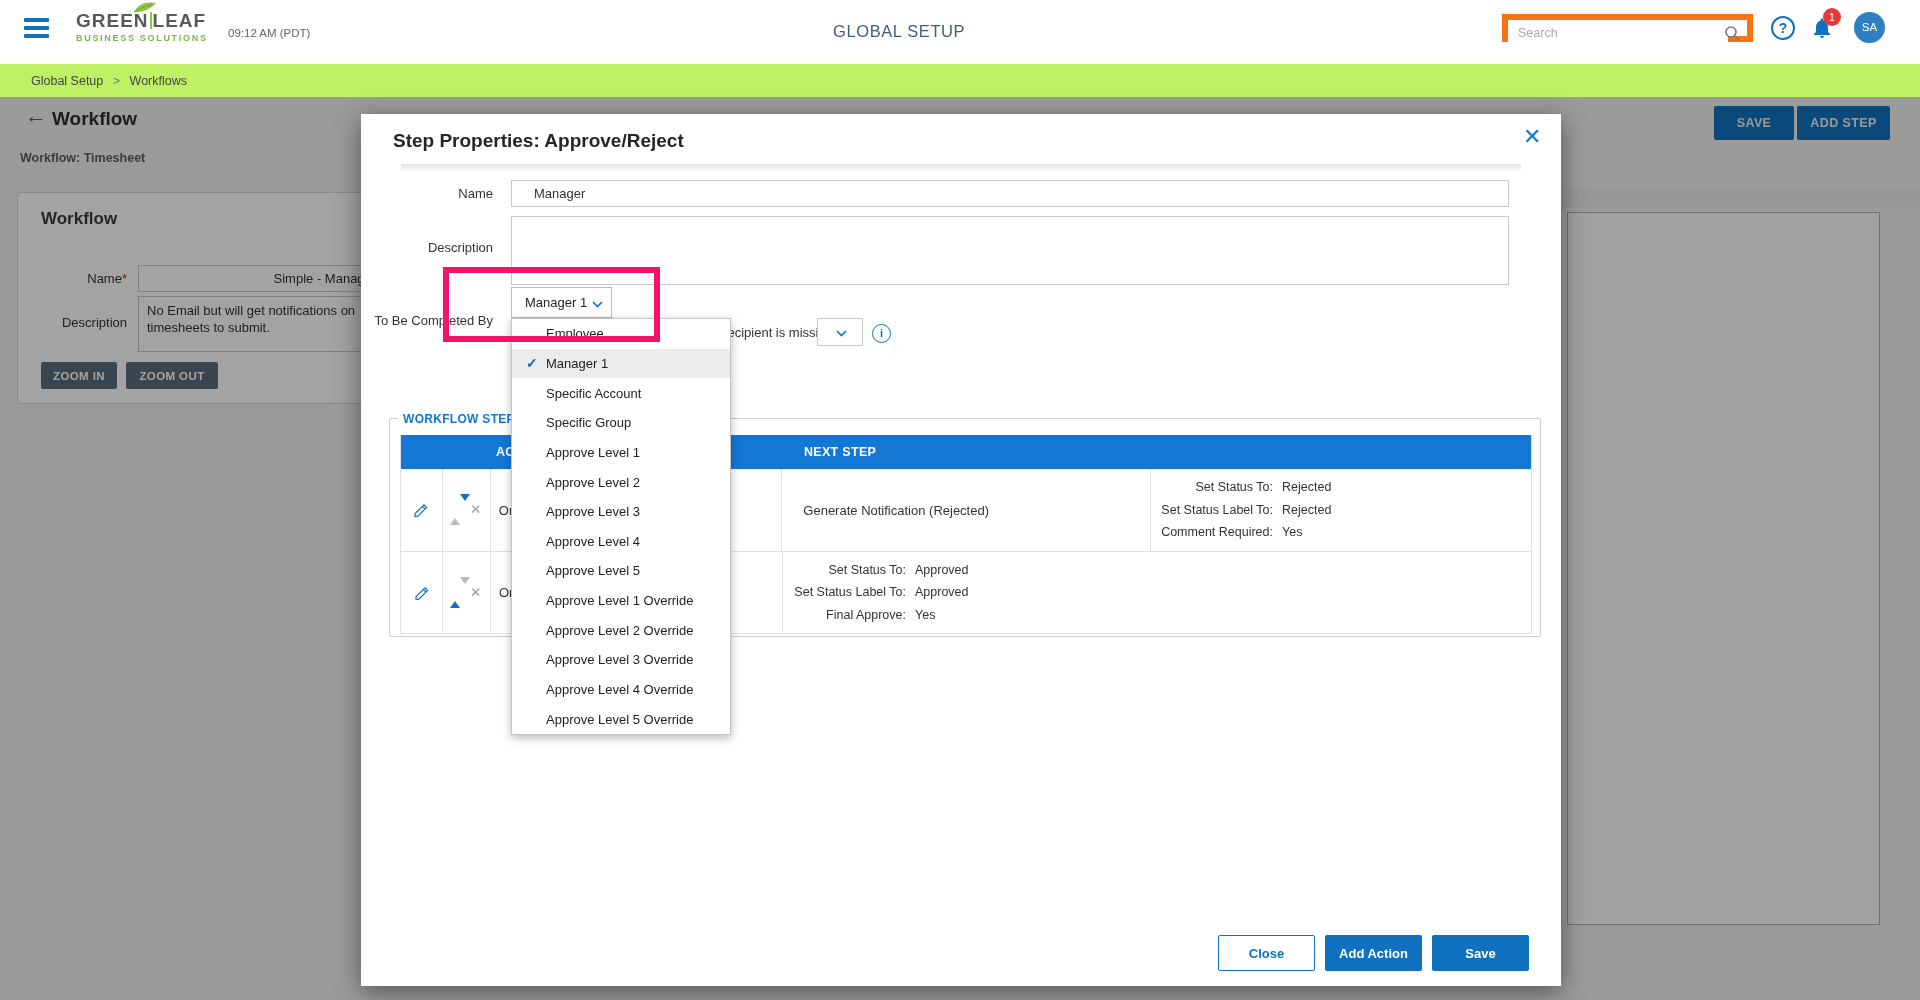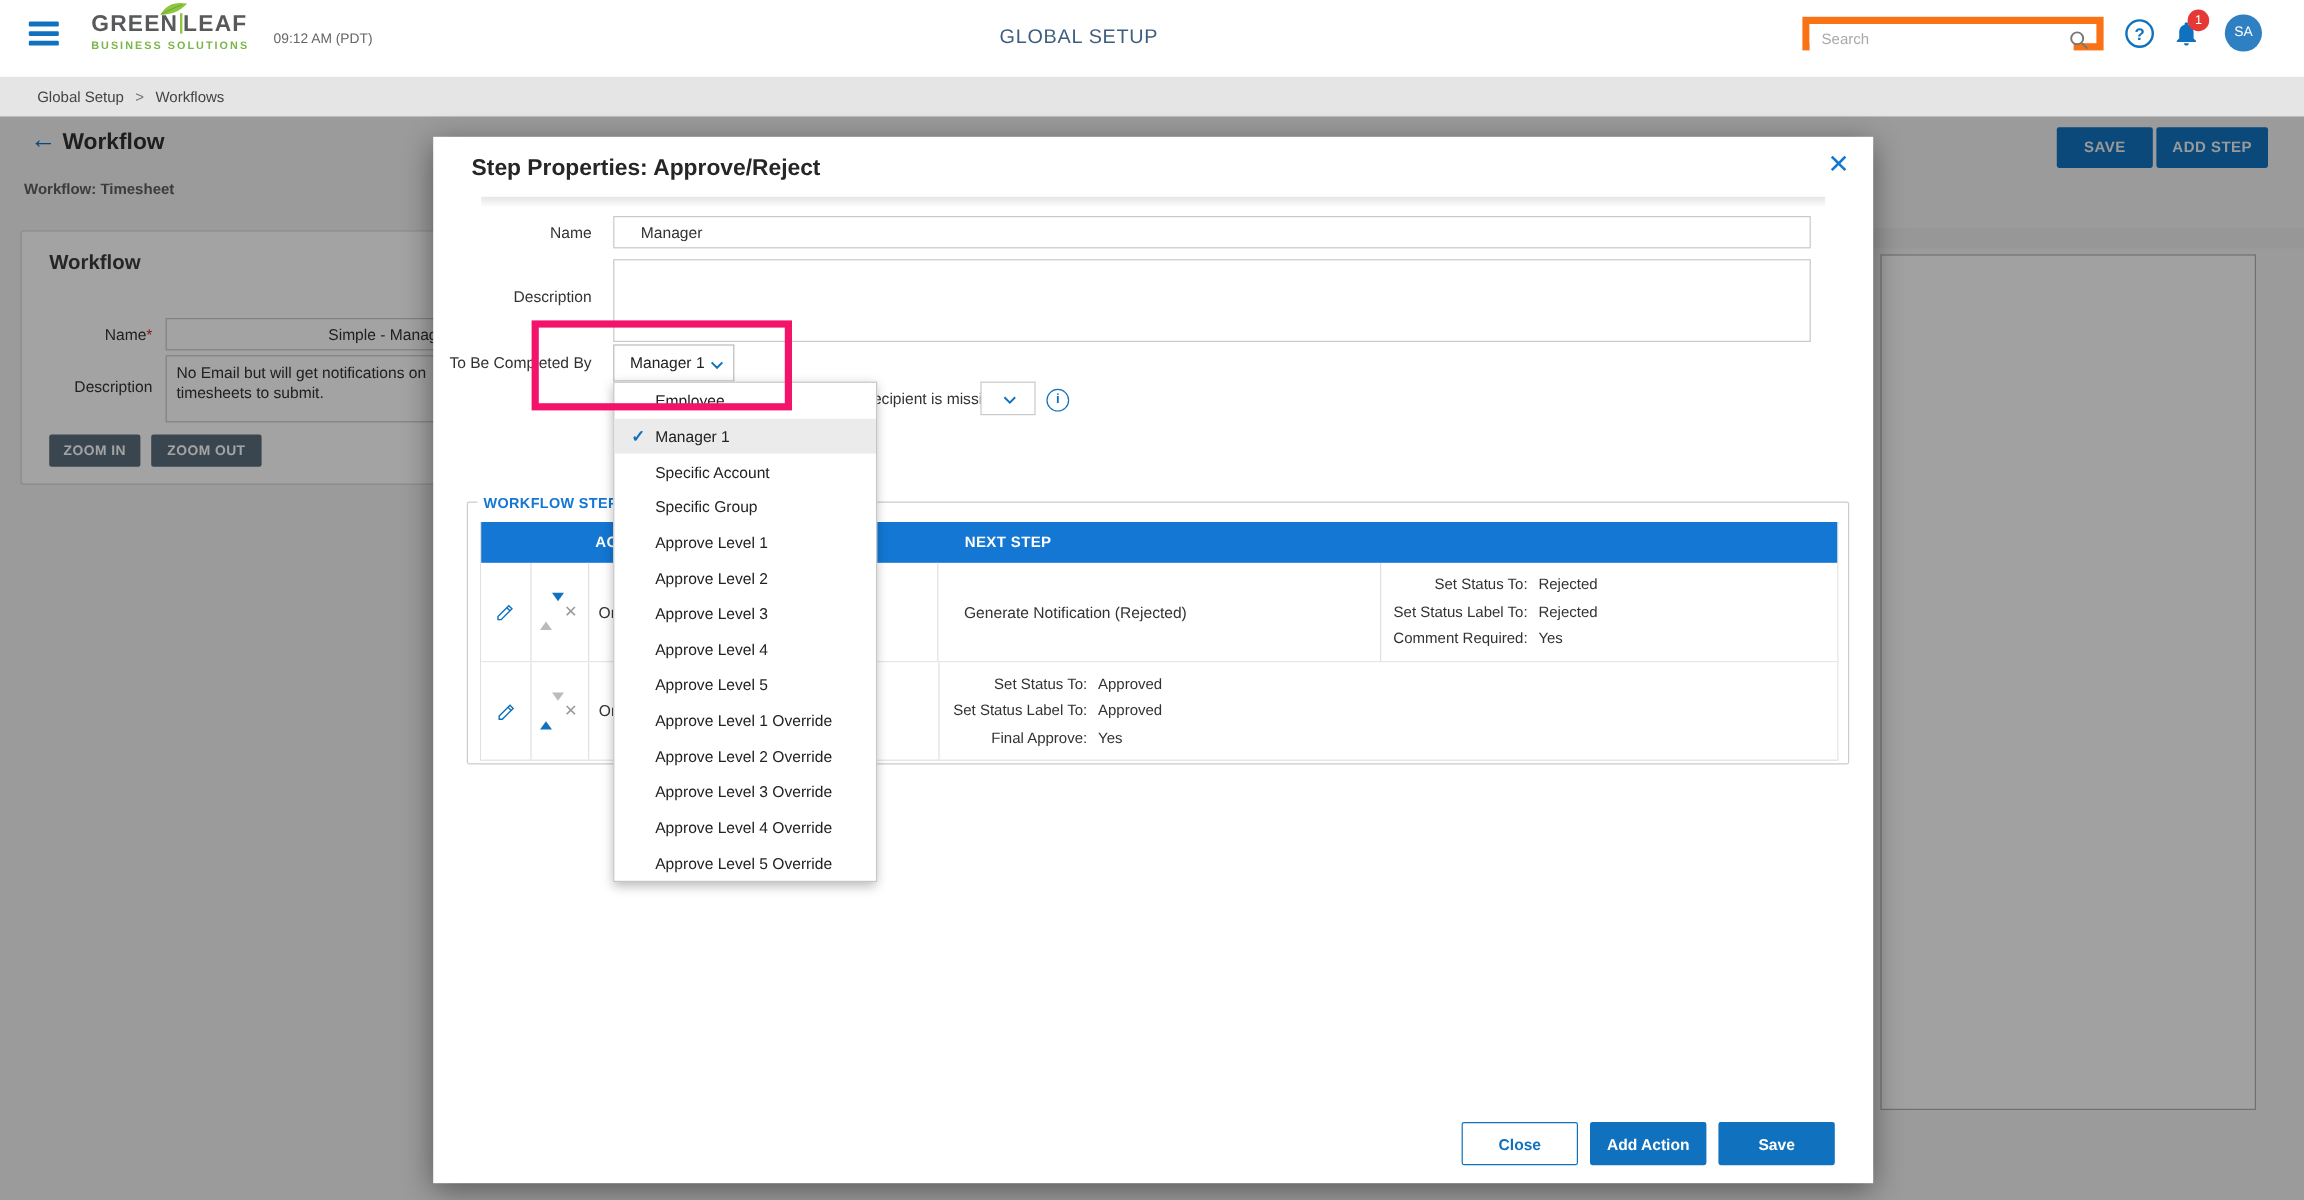--- a/index.html
+++ b/index.html
@@ -20,21 +20,21 @@
   .search-box { position:absolute; left:1502px; top:14px; width:251px; height:28px; border:6px solid #f97316; background:#fff; }
   .search-box input { position:absolute; left:0; top:0; width:220px; height:26px; border:0; outline:none; padding-left:10px; font-size:12.5px; color:#333; font-family:"Liberation Sans",sans-serif; }
   .search-box input::placeholder { color:#a9a9a9; }
   .search-icon { position:absolute; right:6px; top:5px; }
   .help-icon { position:absolute; left:1771px; top:16px; width:24px; height:24px; border:2px solid #1072BE; border-radius:50%; color:#1072BE; font-size:14px; font-weight:bold; text-align:center; line-height:20px; cursor:pointer; }
   .bell-wrap { position:absolute; left:1810px; top:16px; width:26px; height:26px; cursor:pointer; }
   .bell-badge { position:absolute; left:13px; top:-8px; width:18px; height:18px; background:#E53935; border-radius:50%; color:#fff; font-size:10.5px; text-align:center; line-height:18px; }
   .avatar { position:absolute; left:1854px; top:12px; width:31px; height:31px; background:#2E80C2; border-radius:50%; color:#fff; font-size:11.5px; text-align:center; line-height:31px; cursor:pointer; }
 
   
-  .breadcrumb-bar { position:absolute; left:0; top:64px; width:1920px; height:33px; background:#e5e5e5; z-index:10; }
+  .breadcrumb-bar { position:absolute; left:0; top:64px; width:1920px; height:33px; background:#bef264; z-index:10; }
   .breadcrumb { position:absolute; left:31px; top:10px; font-size:12.5px; color:#444; }
   .breadcrumb .sep { color:#777; margin:0 6px; }
   .breadcrumb span.crumb { cursor:pointer; }
 
   
   .page { position:absolute; left:0; top:97px; width:1920px; height:903px; background:#F2F2F2; }
   .back-arrow { position:absolute; left:25px; top:8px; font-size:22px; color:#1072BE; cursor:pointer; line-height:22px; }
   .page-title { position:absolute; left:52px; top:11px; font-size:19px; font-weight:bold; color:#2f2f2f; }
   .btn-top { position:absolute; top:9px; height:34px; background:#1072BE; color:#eceff2; font-size:12.5px; font-weight:bold; border:0; border-radius:2px; letter-spacing:0.4px; cursor:pointer; }
   .btn-save-top { left:1714px; width:80px; }
@@ -189,21 +189,21 @@
   <div class="modal-title">Step Properties: Approve/Reject</div>
   <div class="modal-close">✕</div>
   <div class="modal-hdr-shadow"></div>
 
   <div class="m-label" style="top:72px;">Name</div>
   <input class="m-input" value="Manager" style="">
 
   <div class="m-label" style="top:126px;">Description</div>
   <textarea class="m-textarea" style=""></textarea>
 
-  <div class="m-label" style="top:181px;">To Be Completed By</div>
+  <div class="m-label" style="top:199px;">To Be Completed By</div>
   <div class="dd-control">
     <span class="dd-value">Manager 1</span>
     <svg width="11" height="7" viewBox="0 0 11 7">
         <polyline points="1,1 5.5,5.5 10,1" stroke="#1072BE" stroke-width="1.6" fill="none"></polyline>
       </svg>
   </div>
 
   <div class="recipient-text">if recipient is missing</div>
   <div class="mini-select">
     <svg width="11" height="7" viewBox="0 0 11 7">

